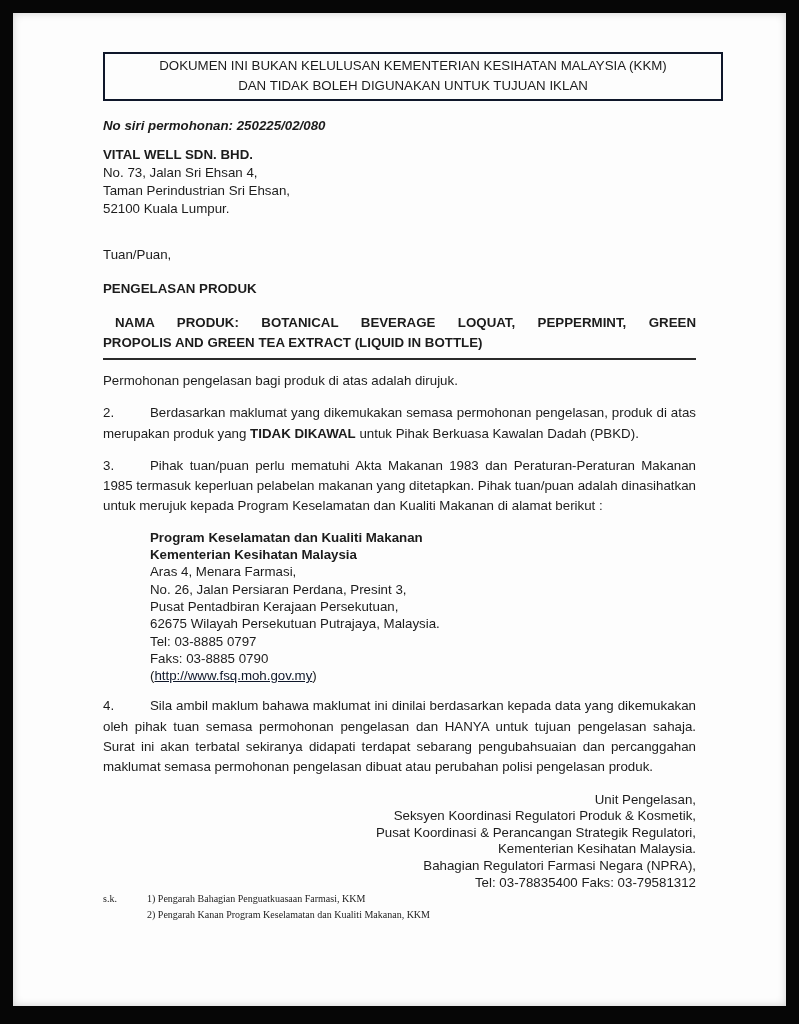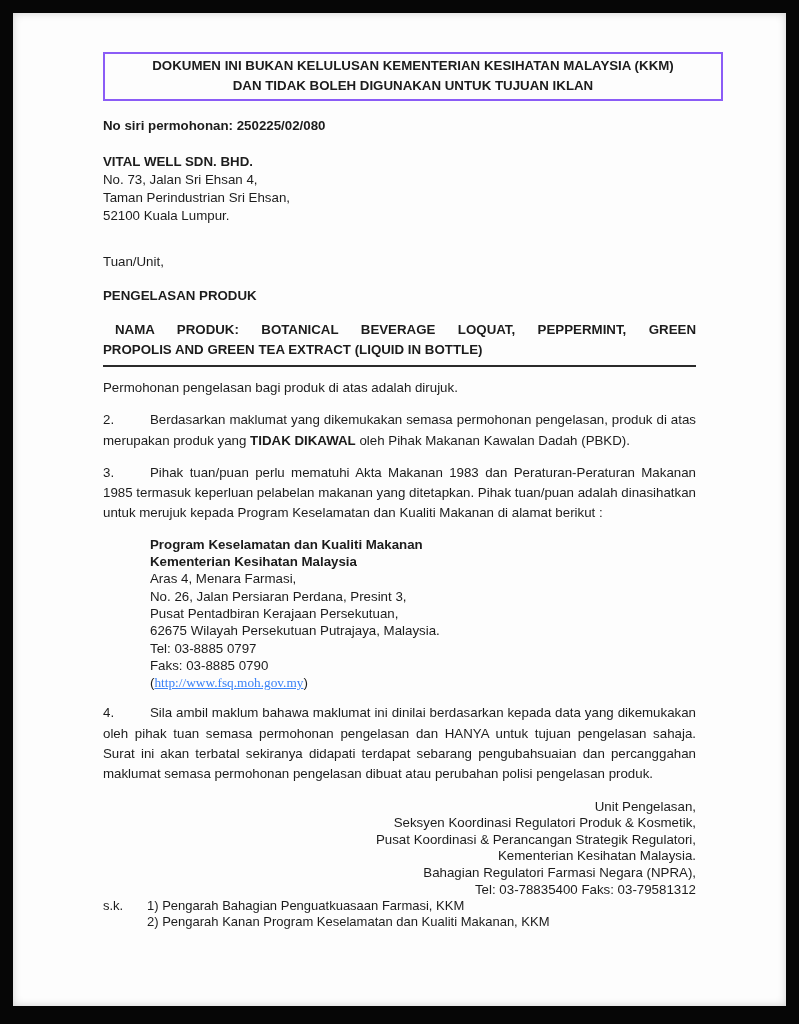--- a/index.html
+++ b/index.html
@@ -24,32 +24,33 @@
     box-shadow: inset 0 0 9px rgba(0,0,0,0.18);
     overflow: hidden;
     box-sizing: border-box;
   }
   .content {
     padding: 39px 90px 0 90px;
     font-size: 13.3px;
     line-height: 20.3px;
   }
   .notice-box {
-    border: 2px solid #8b5cf6;
+    border: 2px solid #0f172a;
     margin-right: -27px;
     padding: 2px 6px 4px 6px;
     text-align: center;
-    font-weight: bold;
+    font-weight: normal;
     line-height: 19.5px;
     margin-bottom: 16px;
   }
   .serial {
     font-weight: bold;
     line-height: 18px;
-    margin-bottom: 18px;
+    margin-bottom: 11px;
+    font-style: italic;
   }
   .recipient { line-height: 18px; margin-bottom: 28px; }
   .recipient .name { font-weight: bold; }
   .salutation { line-height: 18px; margin-bottom: 16px; }
   .subject { font-weight: bold; line-height: 18px; margin-bottom: 15px; }
   .product-heading { font-weight: bold; line-height: 20px; }
   .product-heading .jline { text-align: justify; text-align-last: justify; padding-left: 12px; }
   .heading-rule {
     border: none;
     border-bottom: 2px solid #2a2a2a;
@@ -70,34 +71,34 @@
     text-indent: 0;
   }
   .bold { font-weight: bold; }
   .fsq-address {
     margin-left: 47px;
     line-height: 17.3px;
     margin-bottom: 12px;
   }
   .fsq-address .bold-line { font-weight: bold; }
   .fsq-address a {
-    color: #3b82f6;
+    color: #0f172a;
     text-decoration: underline;
-    font-family: Liberation Serif, serif;
   }
   .sig-block {
     font-weight: normal;
     line-height: 16.6px;
     margin-top: 14px;
     text-align: right;
   }
   .cc-block {
     display: flex;
-    font-size: 13px;
+    font-size: 10px;
     line-height: 15.5px;
+    font-family: Liberation Serif, serif;
   }
   .cc-label { width: 44px; flex: 0 0 44px; }
   .cc-items { flex: 1; }
 </style>
 </head>
 <body>
 
 <div class="page">
   <div class="content">
 
@@ -108,33 +109,33 @@
 
     <div class="serial">No siri permohonan: 250225/02/080</div>
 
     <div class="recipient">
       <div class="name">VITAL WELL SDN. BHD.</div>
       <div>No. 73, Jalan Sri Ehsan 4,</div>
       <div>Taman Perindustrian Sri Ehsan,</div>
       <div>52100 Kuala Lumpur.</div>
     </div>
 
-    <div class="salutation">Tuan/Unit,</div>
+    <div class="salutation">Tuan/Puan,</div>
 
     <div class="subject">PENGELASAN PRODUK</div>
 
     <div class="product-heading">
       <div class="jline">NAMA PRODUK: BOTANICAL BEVERAGE LOQUAT, PEPPERMINT, GREEN</div>
       <div>PROPOLIS AND GREEN TEA EXTRACT (LIQUID IN BOTTLE)</div>
     </div>
     <hr class="heading-rule">
 
     <p class="para">Permohonan pengelasan bagi produk di atas adalah dirujuk.</p>
 
-    <p class="para numbered"><span class="num">2.</span><span>Berdasarkan maklumat yang dikemukakan semasa permohonan pengelasan, produk di atas merupakan produk yang </span><span class="bold">TIDAK DIKAWAL</span><span> oleh Pihak Makanan Kawalan Dadah (PBKD).</span></p>
+    <p class="para numbered"><span class="num">2.</span><span>Berdasarkan maklumat yang dikemukakan semasa permohonan pengelasan, produk di atas merupakan produk yang </span><span class="bold">TIDAK DIKAWAL</span><span> untuk Pihak Berkuasa Kawalan Dadah (PBKD).</span></p>
 
     <p class="para numbered"><span class="num">3.</span><span>Pihak tuan/puan perlu mematuhi Akta Makanan 1983 dan Peraturan-Peraturan Makanan 1985 termasuk keperluan pelabelan makanan yang ditetapkan. Pihak tuan/puan adalah dinasihatkan untuk merujuk kepada Program Keselamatan dan Kualiti Makanan di alamat berikut :</span></p>
 
     <div class="fsq-address">
       <div class="bold-line">Program Keselamatan dan Kualiti Makanan</div>
       <div class="bold-line">Kementerian Kesihatan Malaysia</div>
       <div>Aras 4, Menara Farmasi,</div>
       <div>No. 26, Jalan Persiaran Perdana, Presint 3,</div>
       <div>Pusat Pentadbiran Kerajaan Persekutuan,</div>
       <div>62675 Wilayah Persekutuan Putrajaya, Malaysia.</div>

